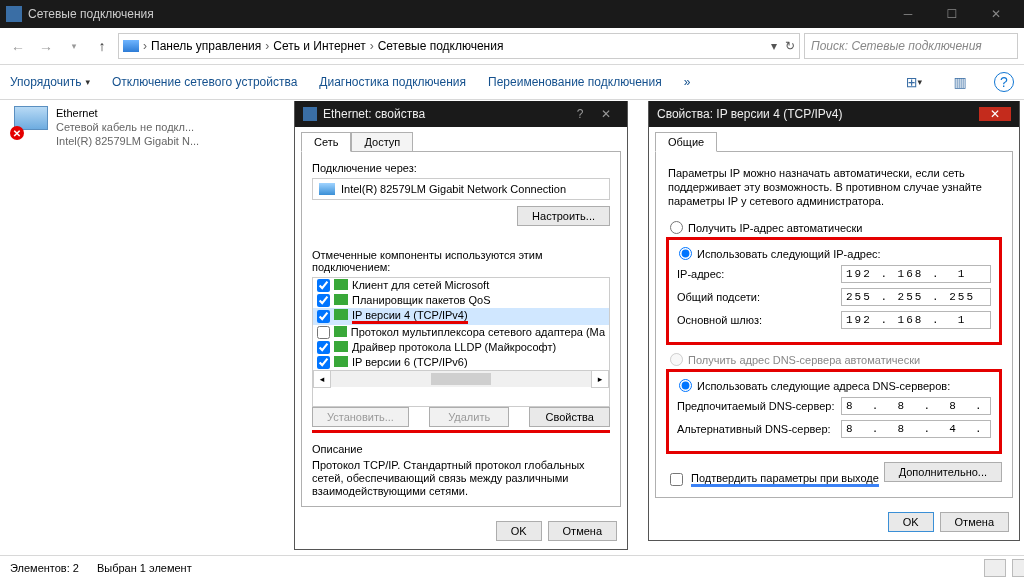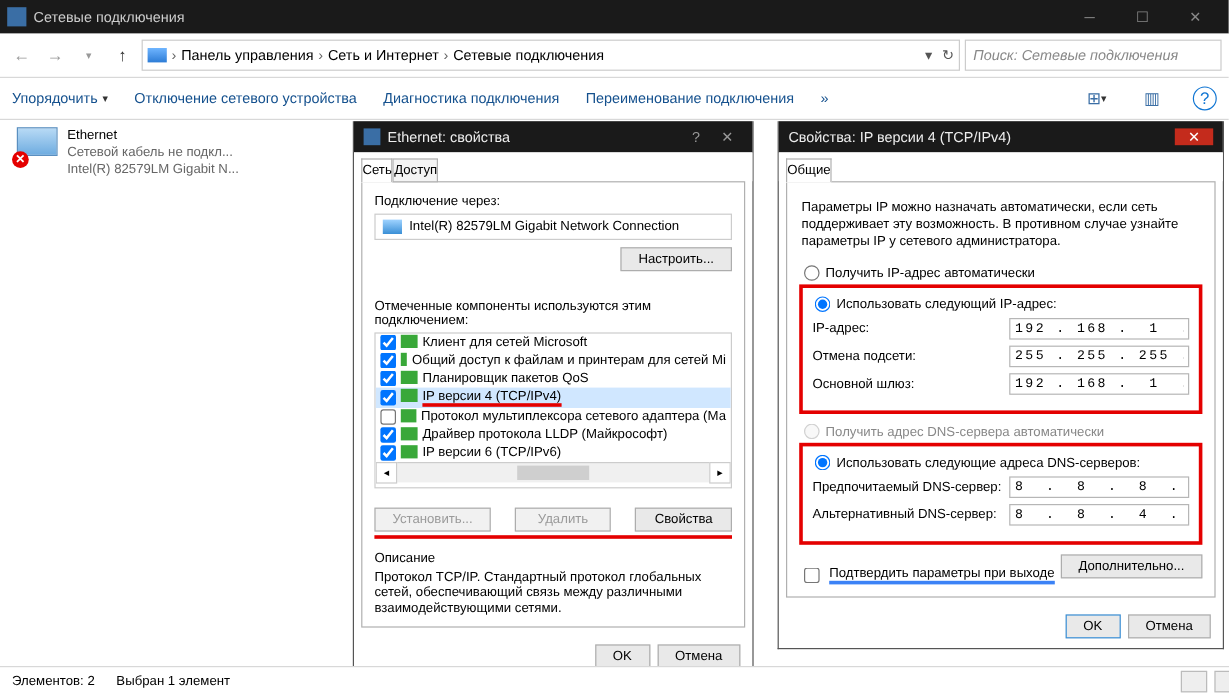--- a/index.html
+++ b/index.html
@@ -28,40 +28,40 @@
 .adapter .atxt{line-height:14px;font-size:11px}
 .adapter .atxt .t1{color:#000}
 .adapter .atxt .t2,.adapter .atxt .t3{color:#666}
 .dialog{position:absolute;background:#fff;border:1px solid #555;border-top:none;font-size:11px}
 .dlg-title{height:26px;background:#1a1a1a;color:#eee;display:flex;align-items:center;padding:0 8px;gap:6px;font-size:12px}
 .dlg-title .dticon{width:14px;height:14px;background:#3a6ea5}
 .dlg-title .dend{margin-left:auto;display:flex}
 .dlg-title .dend span{width:26px;text-align:center;color:#999}
 .dlg-title .dend .closebtn{background:#c42b1c;color:#fff;width:32px}
 .tabstrip{display:flex;padding:4px 6px 0 6px;background:#fff}
-.tab{padding:3px 0;border:1px solid #b0b0b0;background:#fff;font-size:11px;position:relative;top:1px}
+.tab{padding:3px 12px;border:1px solid #b0b0b0;background:#fff;font-size:11px;position:relative;top:1px}
 .tab.active{border-bottom:1px solid #fff;z-index:2}
 .tab.inactive{background:#f4f4f4}
 .tabbody{margin:0 6px 6px 6px;border:1px solid #b0b0b0;padding:10px 10px 8px 10px}
 .grouplabel{font-size:11px;margin-bottom:4px}
 .sunkenbox{border:1px solid #ccc;padding:4px 6px;display:flex;align-items:center;gap:6px;font-size:11px;background:#fff}
 .nicicon{width:16px;height:12px;background:linear-gradient(#9fd3ff,#3a8fd6);display:inline-block}
 .rightbtn{display:flex;justify-content:flex-end;margin-top:6px}
 .btn{border:1px solid #adadad;background:#e9e9e9;padding:3px 14px;font-size:11px;color:#000}
 .btn[disabled]{color:#9a9a9a;background:#f1f1f1}
 .complist{border:1px solid #ccc;height:128px;overflow:hidden;background:#fff;margin-top:4px}
 .complist .row{display:flex;gap:4px;padding:1px 4px;font-size:11px;white-space:nowrap}
 .complist .row.hl{background:#d0e7ff}
 .complist .row input{margin:0}
 .complist .cicon{width:14px;height:11px;background:#39a839;display:inline-block}
 .complist .underline{border-bottom:3px solid #e40000}
 .scrollbar{height:16px;border-top:1px solid #ccc;display:flex;align-items:center;background:#f0f0f0}
 .scrollbar .sbtn{width:16px;height:16px;border:1px solid #ccc;background:#fff;display:flex;align-items:center;justify-content:center;font-size:9px}
 .scrollbar .thumb{width:60px;height:12px;background:#cfcfcf;margin:0 auto}
-.btnrow3{display:flex;gap:20px;margin-top:16px}
+.btnrow3{display:flex;gap:20px;margin-top:0}
 .btnrow3 .btn{flex:1}
 .redline{height:3px;background:#e40000;margin-top:3px}
 .desc{margin-top:10px}
 .desc .dbox{margin-top:2px;color:#000;line-height:13px}
 .dlgfoot{display:flex;justify-content:flex-end;gap:6px;padding:8px 10px;border-top:0}
 .ipv4{left:648px;top:96px;width:370px}
 .ipv4 .info{font-size:11px;line-height:14px;padding:4px 2px 10px 2px}
 .radio{display:flex;align-items:center;gap:5px;font-size:11px;margin:3px 4px}
 .radio input{margin:0}
 .radio.disabled{color:#888}
@@ -167,25 +167,20 @@
       <div class="complist">
         <div id="comp-rows">
             <div class="row">
               <input type="checkbox" checked="" style="">
               <span class="cicon"></span>
               <span>Клиент для сетей Microsoft</span>
             </div>
             <div class="row">
               <input type="checkbox" checked="" style="">
               <span class="cicon"></span>
-              <span>Общий доступ к файлам и принтерам для сетей Mi</span>
-            </div>
-            <div class="row">
-              <input type="checkbox" checked="" style="">
-              <span class="cicon"></span>
               <span>Планировщик пакетов QoS</span>
             </div>
             <div class="row hl">
               <input type="checkbox" checked="" style="">
               <span class="cicon"></span>
               <span class="underline">IP версии 4 (TCP/IPv4)</span>
             </div>
             <div class="row">
               <input type="checkbox" style="">
               <span class="cicon"></span>
@@ -246,21 +241,21 @@
       <div class="redgroup">
         <label class="radio">
             <input type="radio" name="ipm" checked="" style="">
             <span>Использовать следующий IP-адрес:</span>
           </label>
         <div class="fieldrow">
             <span class="flabel">IP-адрес:</span>
             <input class="ipinput" value="192 . 168 .  1  .  3" style="">
           </div>
         <div class="fieldrow">
-            <span class="flabel">Отмена подсети:</span>
+            <span class="flabel">Общий подсети:</span>
             <input class="ipinput" value="255 . 255 . 255 .  0" style="">
           </div>
         <div class="fieldrow">
             <span class="flabel">Основной шлюз:</span>
             <input class="ipinput" value="192 . 168 .  1  .  1" style="">
           </div>
       </div>
 
       <label class="radio disabled">
           <input type="radio" name="dnsm" disabled="" style="">

